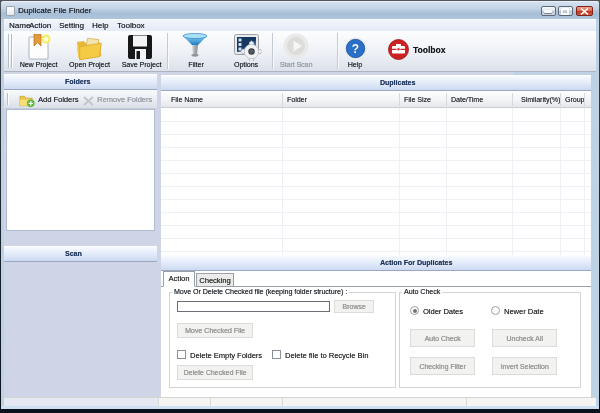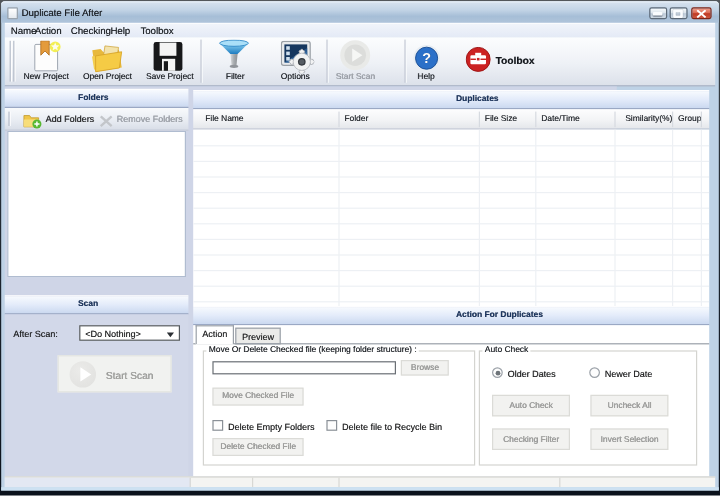--- a/index.html
+++ b/index.html
@@ -92,35 +92,35 @@
   #botblue { position:absolute; left:1px; top:406px; width:598px; height:3px; background:#cde1f2; }
   #botdark { position:absolute; left:0px; top:409px; width:600px; height:4px; background:#0b121c; }
   svg { position:absolute; }
 </style>
 </head>
 <body style="filter:blur(0.28px);">
 <div id="outer"></div>
 <div id="frame"></div>
 <div id="titlebar"></div>
 <div id="title-ico"></div>
-<div id="title-txt">Duplicate File After</div>
+<div id="title-txt">Duplicate File Finder</div>
 
 <div class="capbtn" style="left:541px; width:15px;"></div>
 <div class="capbtn" style="left:558px; width:15px;"></div>
 <div class="capbtn" id="btncls" style="left:576px; width:17px;"></div>
 <div class="abs" style="left:544px; top:10px; width:8px; height:3px; background:#fafcfe; box-shadow:0 1px 1px rgba(40,50,65,0.55); border-radius:1px;"></div>
 <div class="abs" style="left:561px; top:8px; width:8px; height:7px; border:2px solid #fafcfe; border-radius:1px; box-shadow:0 0 1px rgba(40,50,65,0.6), inset 0 0 1px rgba(40,50,65,0.6);"></div>
 <svg style="left:580px; top:8px;" width="9" height="7" viewBox="0 0 9 7">
     <path d="M1 0.5 L8 6.5 M8 0.5 L1 6.5" stroke="#ffffff" stroke-width="1.6"></path>
   </svg>
 
 <div id="menubar">
   <span style="left:5px;">Name</span>
   <span style="left:25px;">Action</span>
-  <span style="left:55px;">Checking</span>
+  <span style="left:55px;">Setting</span>
   <span style="left:88px;">Help</span>
   <span style="left:113px;">Toolbox</span>
 </div>
 
 <div id="toolbar">
   <div id="grip1"></div>
   <div class="tbsep" style="left:163px;"></div>
   <div class="tbsep" style="left:268px;"></div>
   <div class="tbsep" style="left:333px;"></div>
   <div class="tblabel" style="left:3px; width:63px;">New Project</div>
@@ -214,33 +214,20 @@
 
 <div id="content">
   <div class="hdr" id="folders-hdr">Folders</div>
   <div id="addbar">
     <div id="grip2"></div>
     <span class="abs" style="left:34px; top:5px;">Add Folders</span>
     <span class="abs" style="left:93px; top:5px; color:#abb0b8;">Remove Folders</span>
   </div>
   <div id="flist"></div>
   <div class="hdr" id="scan-hdr">Scan</div>
-  <div id="scanpanel">
-    <span class="abs" style="left:7px; top:12px;">After Scan:</span>
-    <div id="combo">
-        <span class="abs" style="left:4px; top:2px; font-size:7.5px;">&lt;Do Nothing&gt;</span>
-        <span class="arr"></span>
-      </div>
-    <div id="startscan">
-      <div id="ss-circ">
-          <div id="ss-tri"></div>
-        </div>
-      <span class="abs" style="left:39px; top:11px; color:#a8a8a4; font-size:8.5px;">Start Scan</span>
-    </div>
-  </div>
 
   <div id="rpanel">
     <div class="hdr" id="dup-hdr">Duplicates</div>
     <div id="colhdr">
       <span class="colname" style="left:10px;">File Name</span>
       <span class="colname" style="left:126px;">Folder</span>
       <span class="colname" style="left:243px;">File Size</span>
       <span class="colname" style="left:290px;">Date/Time</span>
       <span class="colname" style="left:360px;">Similarity(%)</span>
       <span class="colname" style="left:404px;">Group</span>
@@ -266,21 +253,21 @@
       <div class="colline" style="left:121px;"></div>
       <div class="colline" style="left:238px;"></div>
       <div class="colline" style="left:285px;"></div>
       <div class="colline" style="left:351px;"></div>
       <div class="colline" style="left:399px;"></div>
       <div class="colline" style="left:423px;"></div>
     </div>
     <div class="hdr" id="act-hdr">Action For Duplicates</div>
     <div id="tabarea">
       <div class="tab" style="left:2px; top:0px; width:32px; height:16px; background:#fff; border-bottom:1px solid #fff; z-index:2; line-height:14px;">Action</div>
-      <div class="tab" style="left:35px; top:2px; width:38px; height:14px; background:#ebebe9; line-height:13px;">Preview</div>
+      <div class="tab" style="left:35px; top:2px; width:38px; height:14px; background:#ebebe9; line-height:13px;">Checking</div>
       <div class="abs" style="left:0; top:15px; width:430px; height:1px; background:#9aa0a8;"></div>
 
       <div class="gbox" style="left:8px; top:21px; width:227px; height:96px;">
         <span class="glabel" style="left:2px;">Move Or Delete Checked file (keeping folder structure) :</span>
         <div class="abs" style="left:7px; top:8px; width:153px; height:11px; background:#fff; border:1px solid #6a6f75;"></div>
         <div class="btn" style="left:164px; top:7px; width:40px; height:13px; line-height:12px;">Browse</div>
         <div class="btn" style="left:7px; top:30px; width:76px; height:15px; line-height:14px;">Move Checked File</div>
         <div class="cb" style="left:7px; top:57px;"></div>
         <span class="abs" style="left:20px; top:58px;">Delete Empty Folders</span>
         <div class="cb" style="left:102px; top:57px;"></div>

